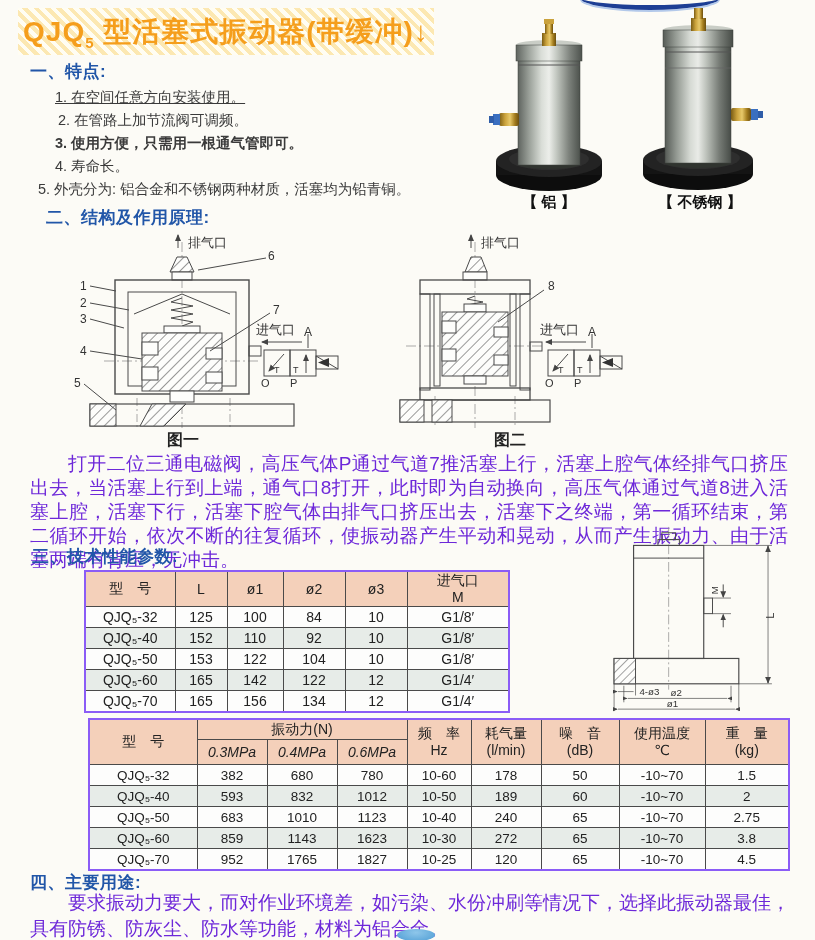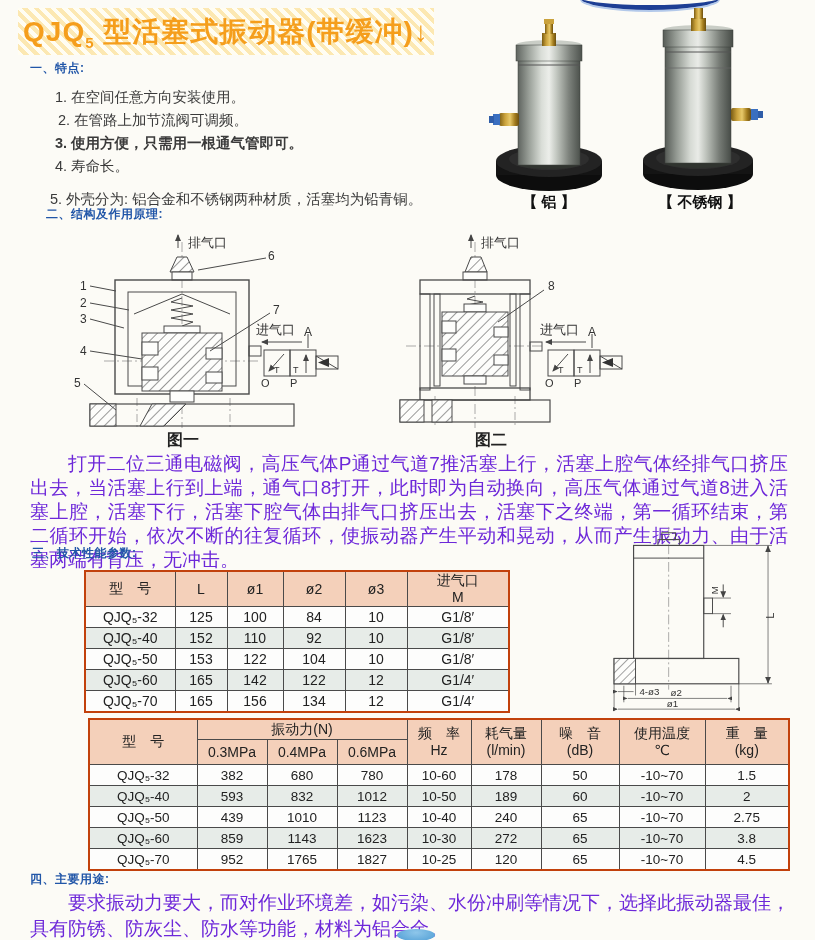--- a/index.html
+++ b/index.html
@@ -23,48 +23,48 @@
   }
   .banner-text sub{font-size:15px;}
   .arc-top{
     left:580px;top:-15px;width:140px;height:20px;
     border-radius:50%;
     border-bottom:5px solid #1d3e94;
     box-shadow:0 2px 0 rgba(90,140,220,.45);
   }
   
   .sec-heading{
-    color:#2156a8;font-weight:bold;font-size:12px;letter-spacing:.5px;white-space:nowrap;
+    color:#2156a8;font-weight:bold;font-size:17px;letter-spacing:.5px;white-space:nowrap;
   }
   
   .feat-item{font-size:14.5px;color:#3a3a3a;white-space:nowrap;}
   
   .photo-label{font-size:15px;font-weight:bold;color:#111;text-align:center;white-space:nowrap;}
   .fig-caption{font-size:16px;font-weight:bold;color:#222;text-align:center;}
   
   .para{
     font-size:19px;line-height:24px;color:#6d28d9;
     text-indent:2em;text-align:justify;
   }
   .para4{line-height:26px;}
   
   table.t{
     position:absolute;border-collapse:collapse;table-layout:fixed;
-    border:2px solid #c2410c;background:#22c55e;
+    border:2px solid #8b5cf6;background:#22c55e;
   }
   table.t th,table.t td{
     border:1px solid #4a4a4a;text-align:center;vertical-align:middle;
     font-weight:normal;padding:0;
   }
   table.t thead th{background:#f4d0ba;font-size:14px;color:#222;}
   table.t td{font-size:14px;color:#222;height:20px;background:#fdfdfc;}
   table.t tbody tr.alt td{background:#e7ece8;}
   #t1 thead th{height:34px;}
   #t2 thead tr.h1 th{height:19px;}
-  #t2 thead tr.h2 th{height:24px;}
+  #t2 thead tr.h2 th{height:24px;font-style:italic;}
   #t2 td{font-size:13.5px;}
   .th2l{line-height:1.2;}
   
   .dot-bottom{
     left:397px;top:929px;width:38px;height:12px;border-radius:50%;
     background:radial-gradient(ellipse at 50% 30%,#8ec6ea,#4e9dd4);
   }
   svg text{fill:#333;}
 </style>
 </head>
@@ -161,25 +161,25 @@
     <rect x="96" y="100" width="20" height="13" rx="2" fill="url(#gbS)"></rect>
     <rect x="116" y="101" width="7" height="11" fill="#3a6fc0"></rect>
     <rect x="123" y="103" width="5" height="7" fill="#2f5da8"></rect>
   </g>
 </svg>
 
 <div class="abs photo-label" style="left:509px;top:193px;width:80px;">【 铝 】</div>
 <div class="abs photo-label" style="left:645px;top:193px;width:110px;">【 不锈钢 】</div>
 
 <div class="abs sec-heading" style="left:30px;top:60px;">一、特点:</div>
-<div class="abs feat-item" style="left:55px;top:88px;">1. 在空间任意方向安装使用。</div>
+<div class="abs feat-item" style="left:55px;top:88px;text-decoration:underline;">1. 在空间任意方向安装使用。</div>
 <div class="abs feat-item" style="left:58px;top:111px;">2. 在管路上加节流阀可调频。</div>
 <div class="abs feat-item" style="left:55px;top:134px;font-weight:bold;">3. 使用方便，只需用一根通气管即可。</div>
 <div class="abs feat-item" style="left:55px;top:157px;">4. 寿命长。</div>
-<div class="abs feat-item" style="left:50px;top:180px;margin-top:10px;">5. 外壳分为: 铝合金和不锈钢两种材质，活塞均为铅青铜。</div>
+<div class="abs feat-item" style="left:38px;top:180px;">5. 外壳分为: 铝合金和不锈钢两种材质，活塞均为铅青铜。</div>
 
 <div class="abs sec-heading" style="left:30px;top:206px;margin-left:16px;">二、结构及作用原理:</div>
 
 <svg class="abs" style="left:52px;top:230px;" width="335" height="200" viewBox="0 0 335 200">
   <defs>
     <pattern id="hp1" width="7" height="7" patternUnits="userSpaceOnUse" patternTransform="rotate(45)">
       <rect width="7" height="7" fill="#fdfdfb"></rect>
       <line x1="0" y1="0" x2="0" y2="7" stroke="#555" stroke-width="1.2"></line>
     </pattern>
     <marker id="a1" markerWidth="8" markerHeight="8" refX="6" refY="3" orient="auto">
@@ -312,21 +312,21 @@
   </g>
   <text x="101" y="17" font-size="13">排气口</text>
   <text x="168" y="60" font-size="12">8</text>
   <text x="160" y="104" font-size="13">进气口</text>
   <text x="208" y="106" font-size="12">A</text>
   <text x="178" y="143" font-size="9">T</text>
   <text x="197" y="143" font-size="9">T</text>
   <text x="165" y="157" font-size="11">O</text>
   <text x="194" y="157" font-size="11">P</text>
 </svg>
-<div class="abs fig-caption" style="left:456px;top:430px;width:70px;">图二</div>
+<div class="abs fig-caption" style="left:456px;top:430px;width:70px;text-align:right;">图二</div>
 
 <div class="abs para" style="left:30px;top:452px;width:758px;">打开二位三通电磁阀，高压气体P通过气道7推活塞上行，活塞上腔气体经排气口挤压出去，当活塞上行到上端，通气口8打开，此时即为自动换向，高压气体通过气道8进入活塞上腔，活塞下行，活塞下腔气体由排气口挤压出去，活塞下之终端，第一循环结束，第二循环开始，依次不断的往复循环，使振动器产生平动和晃动，从而产生振动力、由于活塞两端有背压，无冲击。</div>
 
 <div class="abs sec-heading" style="left:32px;top:545px;">三、技术性能参数:</div>
 
 <table class="t" id="t1" style="left:84px;top:570px;width:424px;">
   <colgroup>
     <col style="width:90px">
       <col style="width:52px">
       <col style="width:56px">
@@ -508,21 +508,21 @@
         <td>832</td>
         <td>1012</td>
         <td>10-50</td>
         <td>189</td>
         <td>60</td>
         <td>-10~70</td>
         <td>2</td>
       </tr>
       <tr>
         <td>QJQ₅-50</td>
-        <td>439</td>
+        <td>683</td>
         <td>1010</td>
         <td>1123</td>
         <td>10-40</td>
         <td>240</td>
         <td>65</td>
         <td>-10~70</td>
         <td>2.75</td>
       </tr>
       <tr class="alt">
         <td>QJQ₅-60</td>

